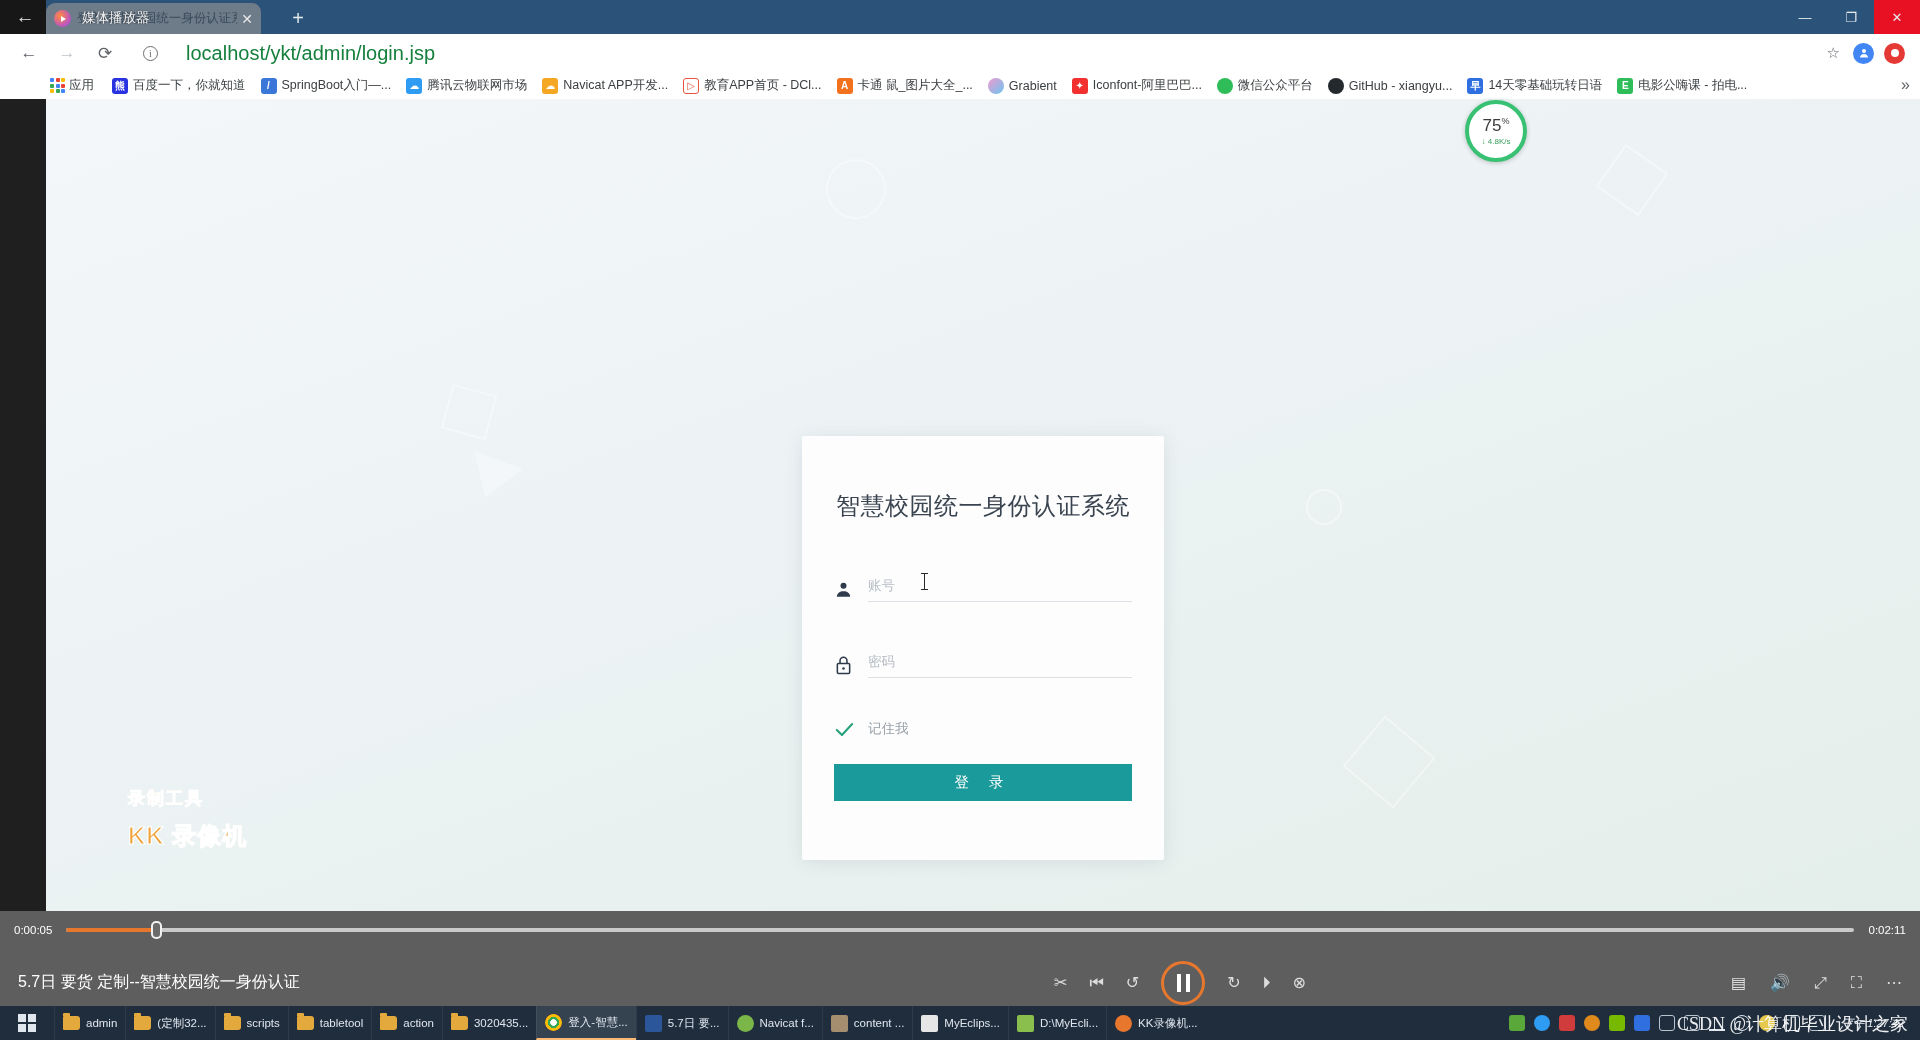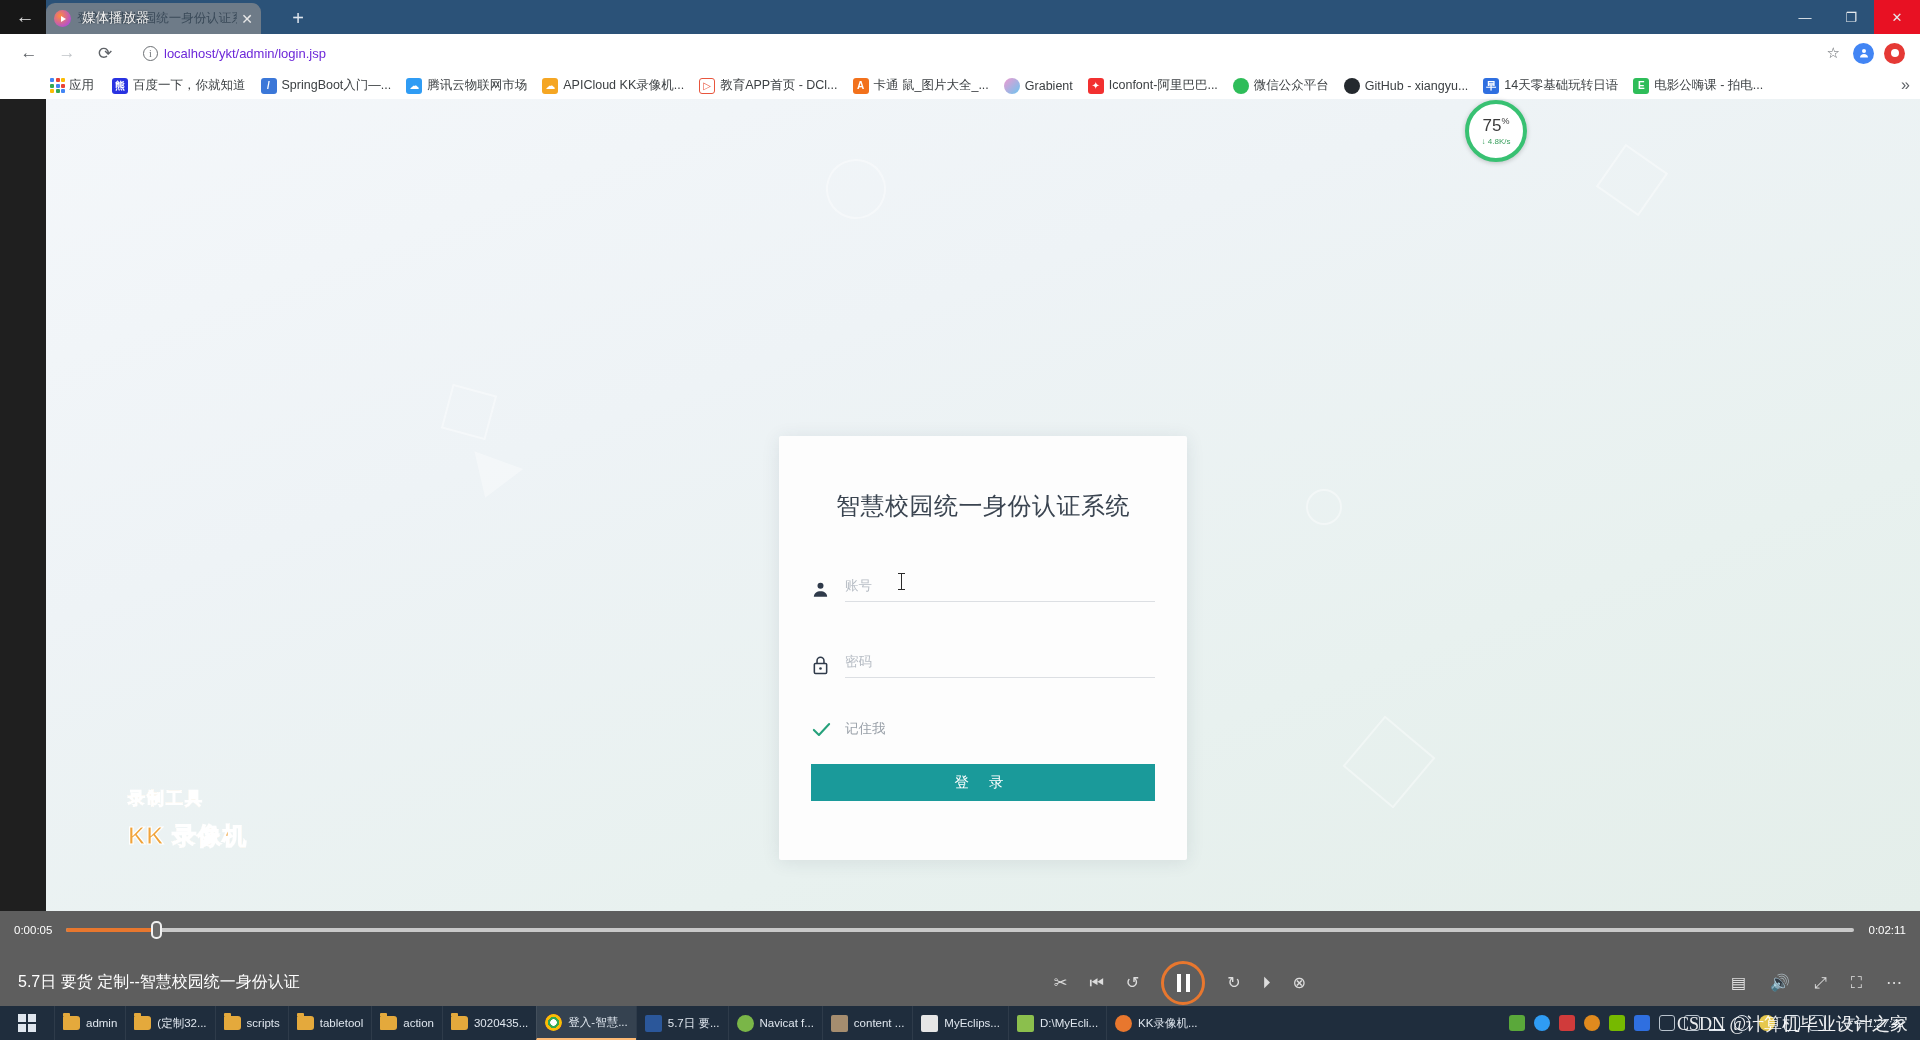--- a/index.html
+++ b/index.html
@@ -72,21 +72,21 @@
   .omnibox {
     flex: 1 1 auto; height: 27px; background: #fff; border-radius: 13px;
     display: flex; align-items: center; margin-left: 8px; padding: 0 10px;
     border: 1px solid transparent;
   }
   .omni-info {
     width: 15px; height: 15px; border: 1.3px solid #6b6f73; border-radius: 50%;
     color: #6b6f73; font-size: 10px; line-height: 13px; text-align: center;
     flex: 0 0 auto; font-family: "Liberation Serif", serif;
   }
-  .omni-url { font-size: 13px; color: #6d28d9; margin-left: 6px; }
+  .omni-url { font-size: 20px; color: #15803d; margin-left: 28px; }
   .omni-right { display: flex; align-items: center; }
   .star { color: #5f6368; font-size: 15px; margin: 0 8px; }
   .profile-av {
     width: 21px; height: 21px; border-radius: 50%; background: #4285f4;
     color: #fff; font-size: 11px; display: flex; align-items: center; justify-content: center;
     margin: 0 5px;
   }
   .ext-av {
     width: 21px; height: 21px; border-radius: 50%; background: #e53935;
     margin: 0 5px; display:flex; align-items:center; justify-content:center;
@@ -122,21 +122,21 @@
     overflow: hidden;
   }
   .bg-shape { position: absolute; border: 2px solid rgba(255,255,255,.55); opacity: .75; }
   .bg-tri {
     position: absolute; width: 0; height: 0; opacity: .6;
   }
 
   
   .login-card {
     position: absolute; left: 50%; top: 337px; transform: translateX(-50%);
-    width: 408px; height: 424px; background: #fdfdfd;
+    width: 362px; height: 424px; background: #fdfdfd;
     box-shadow: 0 2px 18px rgba(40,60,80,.10); border-radius: 2px;
     padding: 36px 32px 0 32px;
   }
   .login-title {
     font-size: 24px; color: #3a4450; text-align: center; letter-spacing: .5px;
     font-weight: 400; margin-top: 18px;
   }
   .field-row {
     display: flex; align-items: flex-end; margin-top: 46px; height: 34px;
   }
@@ -313,21 +313,21 @@
     <div class="bm">
       <span class="bm-ico" style="background:#3b77d8;">/</span>
       <span class="bm-label">SpringBoot入门—...</span>
     </div>
     <div class="bm">
       <span class="bm-ico" style="background:#2f9cf4;">☁</span>
       <span class="bm-label">腾讯云物联网市场</span>
     </div>
     <div class="bm">
       <span class="bm-ico" style="background:#f5a623;">☁</span>
-      <span class="bm-label">APICloud KK录像机...</span>
+      <span class="bm-label">Navicat APP开发...</span>
     </div>
     <div class="bm">
       <span class="bm-ico" style="background:#fff;color:#e8553d;border:1.5px solid #e8553d;">▷</span>
       <span class="bm-label">教育APP首页 - DCl...</span>
     </div>
     <div class="bm">
       <span class="bm-ico" style="background:#f2711c;">A</span>
       <span class="bm-label">卡通 鼠_图片大全_...</span>
     </div>
     <div class="bm">

